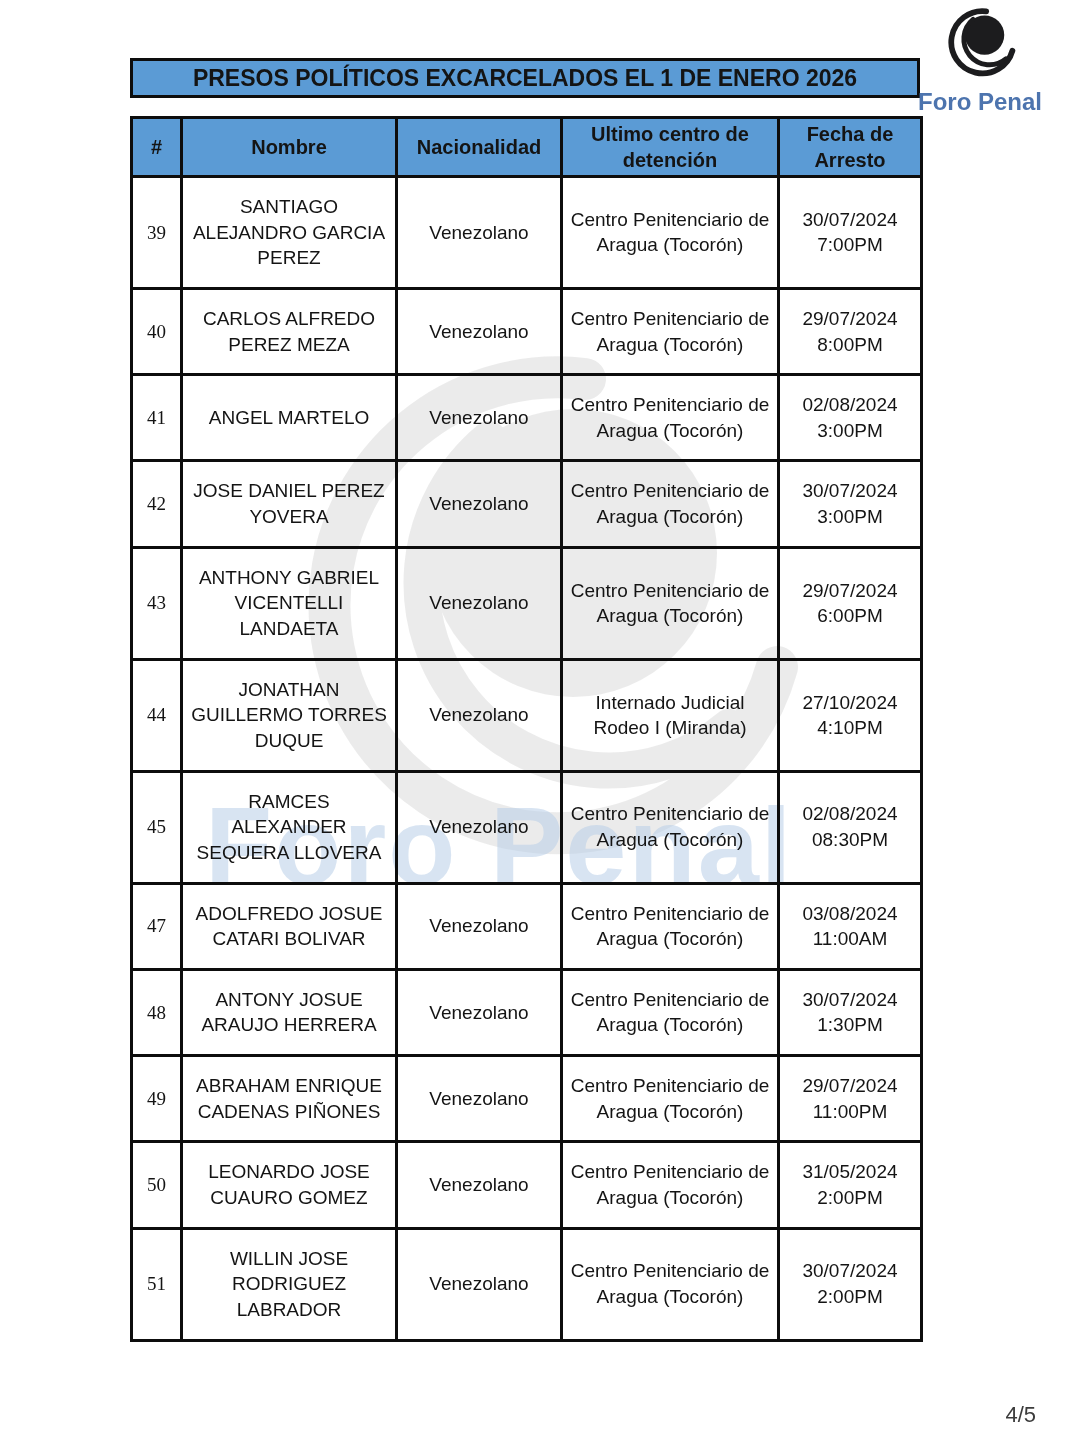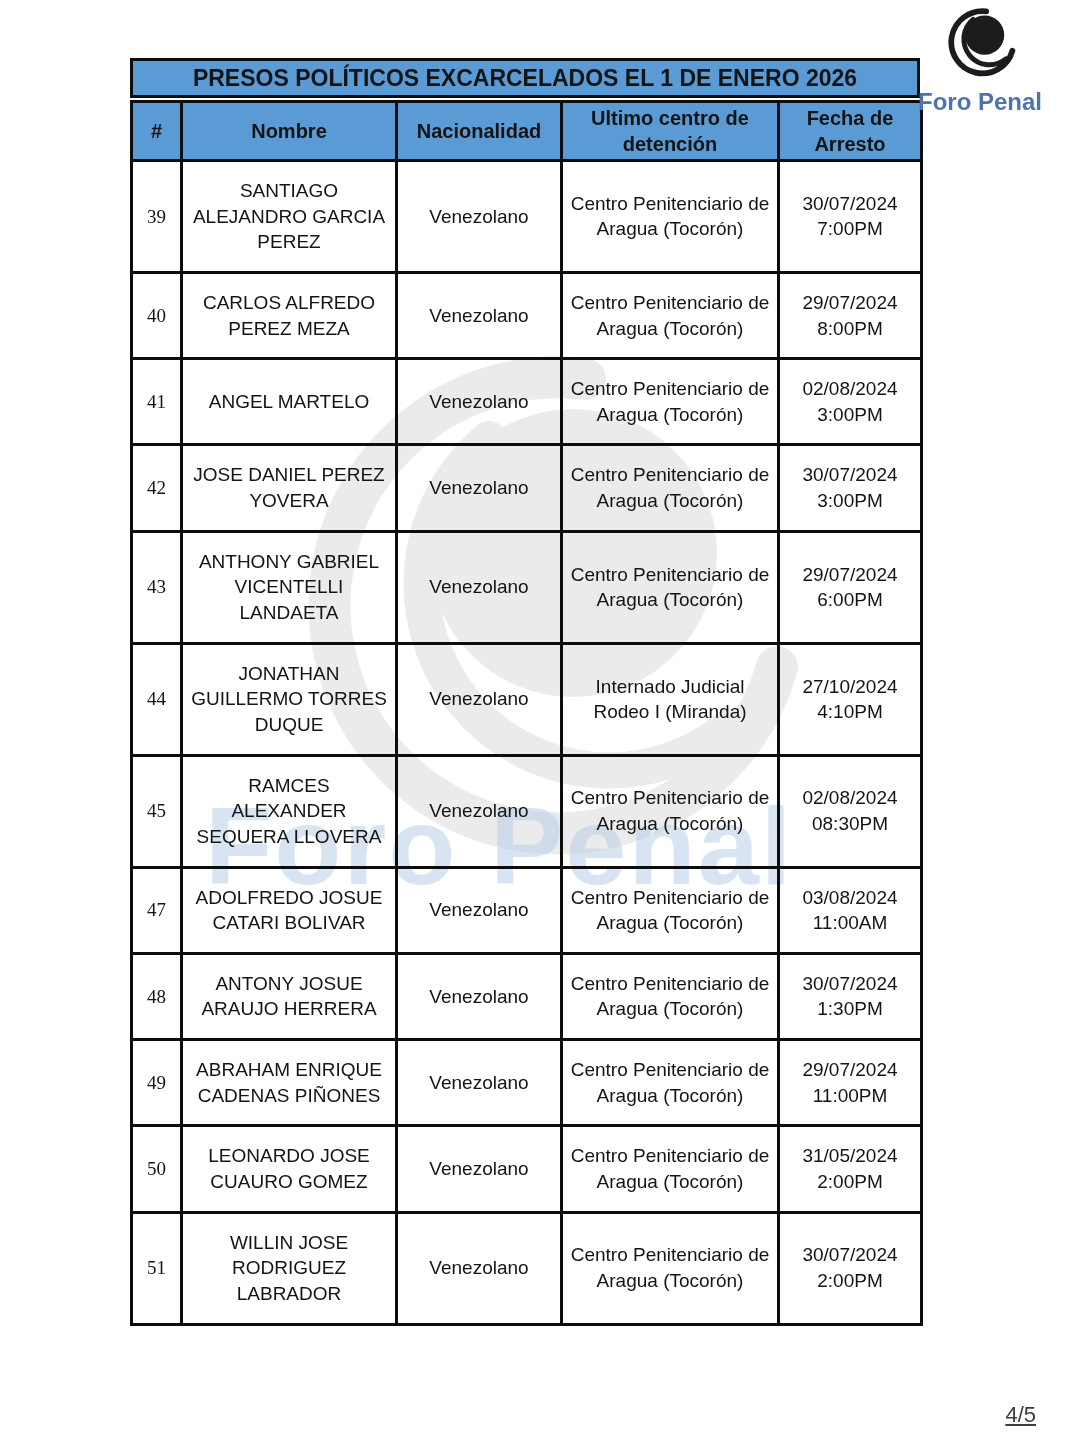--- a/index.html
+++ b/index.html
@@ -61,21 +61,21 @@
 
   
   .doc { position: absolute; left: 130px; top: 58px; width: 790px; z-index: 1; }
 
   .title-bar {
     border: 3px solid var(--border_color);
     background: var(--header_bg);
     height: 40px;
     display: flex; align-items: center; justify-content: center;
     font-size: 23px; font-weight: bold;
-    margin-bottom: 2px;
+    margin-bottom: 18px;
     text-align: center;
   }
 
   table.roster {
     width: 100%;
     border-collapse: collapse;
     table-layout: fixed;
     background: transparent;
   }
   col.c-num { width: 50px; }
@@ -109,21 +109,20 @@
   td.cell-date { font-size: 20px; margin-left: 24px; }
   .date-line, .time-line { display: block; }
 
   
   .page-number {
     position: absolute;
     right: 44px; bottom: 12px;
     font-size: 22px;
     color: #3c3c3c;
     z-index: 3;
-    text-decoration: underline;
   }
 </style>
 </head>
 <body>
 
 <div class="page">
 
   <div class="watermark-mark">
     <svg viewBox="0 0 100 100" width="100%" height="100%">
       <circle cx="58" cy="33" r="24" fill="currentColor"></circle>

